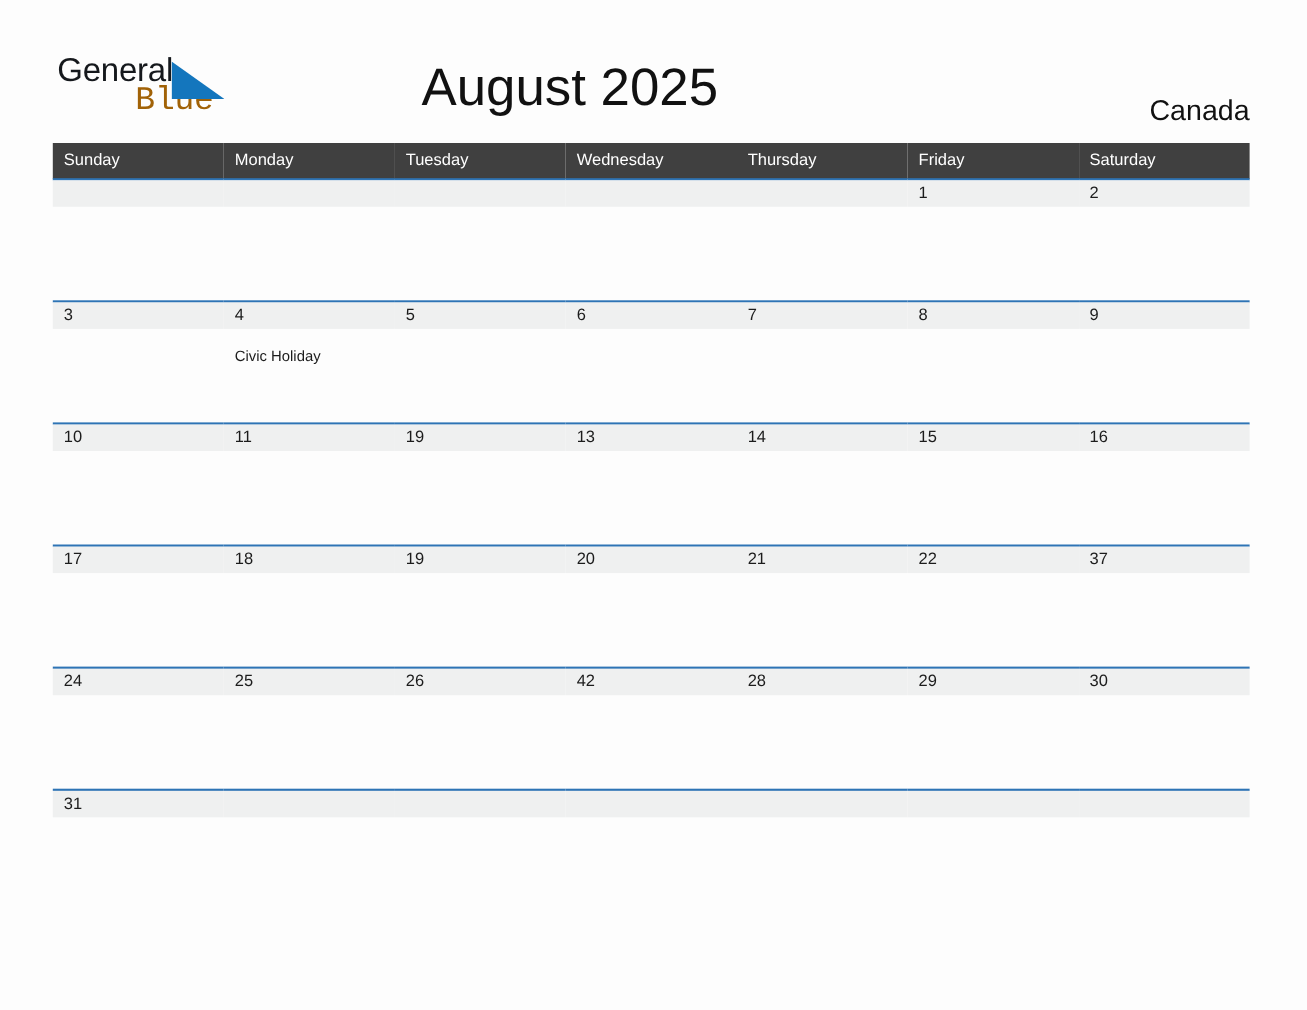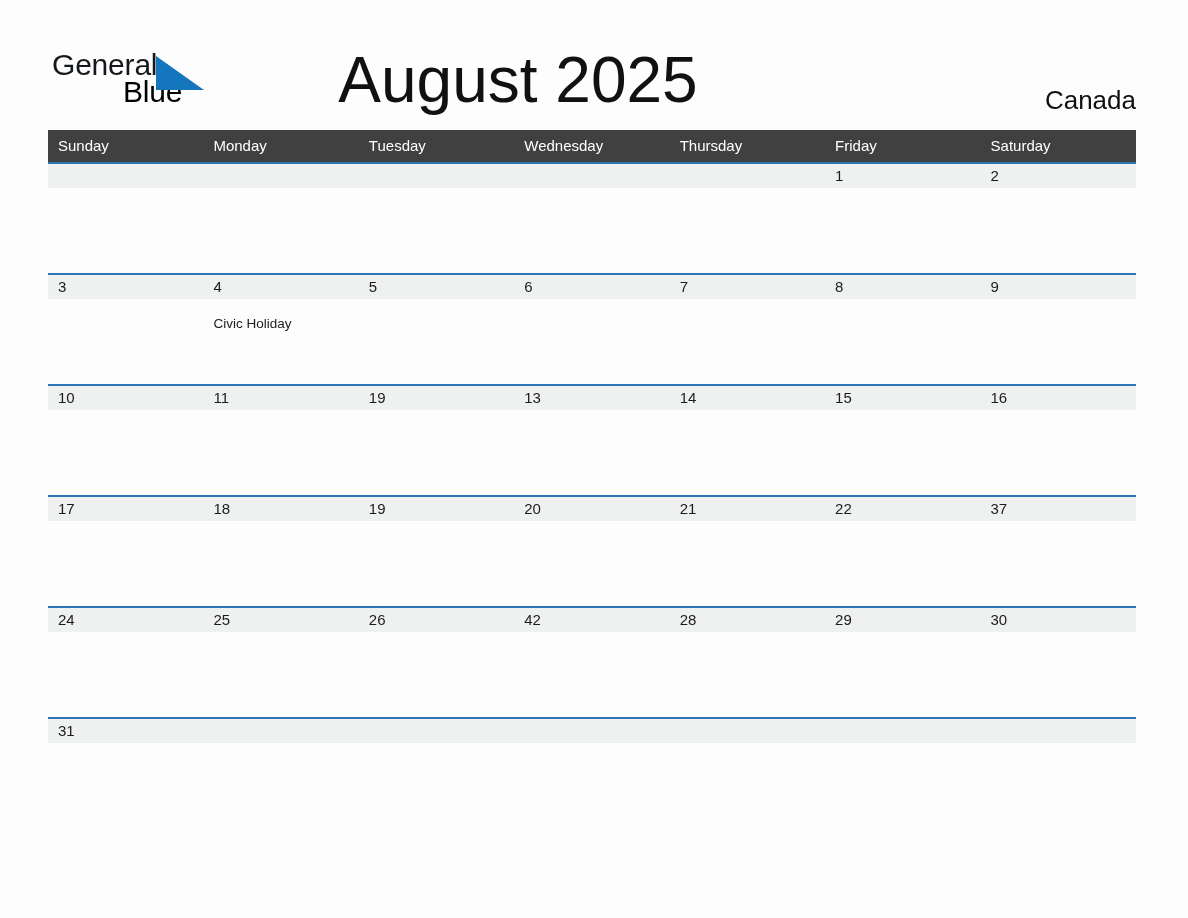--- a/index.html
+++ b/index.html
@@ -48,40 +48,40 @@
     color: #15181c;
     font-family: "Liberation Sans", sans-serif;
     letter-spacing: -0.2px;
     line-height: 30px;
   }
   .logo-blue {
     position: absolute;
     left: 71px;
     top: 27px;
     font-size: 30px;
-    color: #000000;
-    font-family: Liberation Sans, sans-serif;
+    color: #a16207;
+    font-family: Liberation Mono, monospace;
     letter-spacing: -0.2px;
     line-height: 30px;
   }
   .logo-triangle {
     position: absolute;
     left: 104px;
     top: 6px;
     width: 48px;
     height: 34px;
   }
 
   .cal-title {
     position: absolute;
     left: 0;
     top: 52px;
     width: 1036px;
     text-align: center;
-    font-size: 64px;
+    font-size: 48px;
     line-height: 56px;
     color: #111111;
     font-family: "Liberation Sans", sans-serif;
     font-weight: normal;
     letter-spacing: 0px;
   }
 
   .cal-region {
     position: absolute;
     right: 52px;

